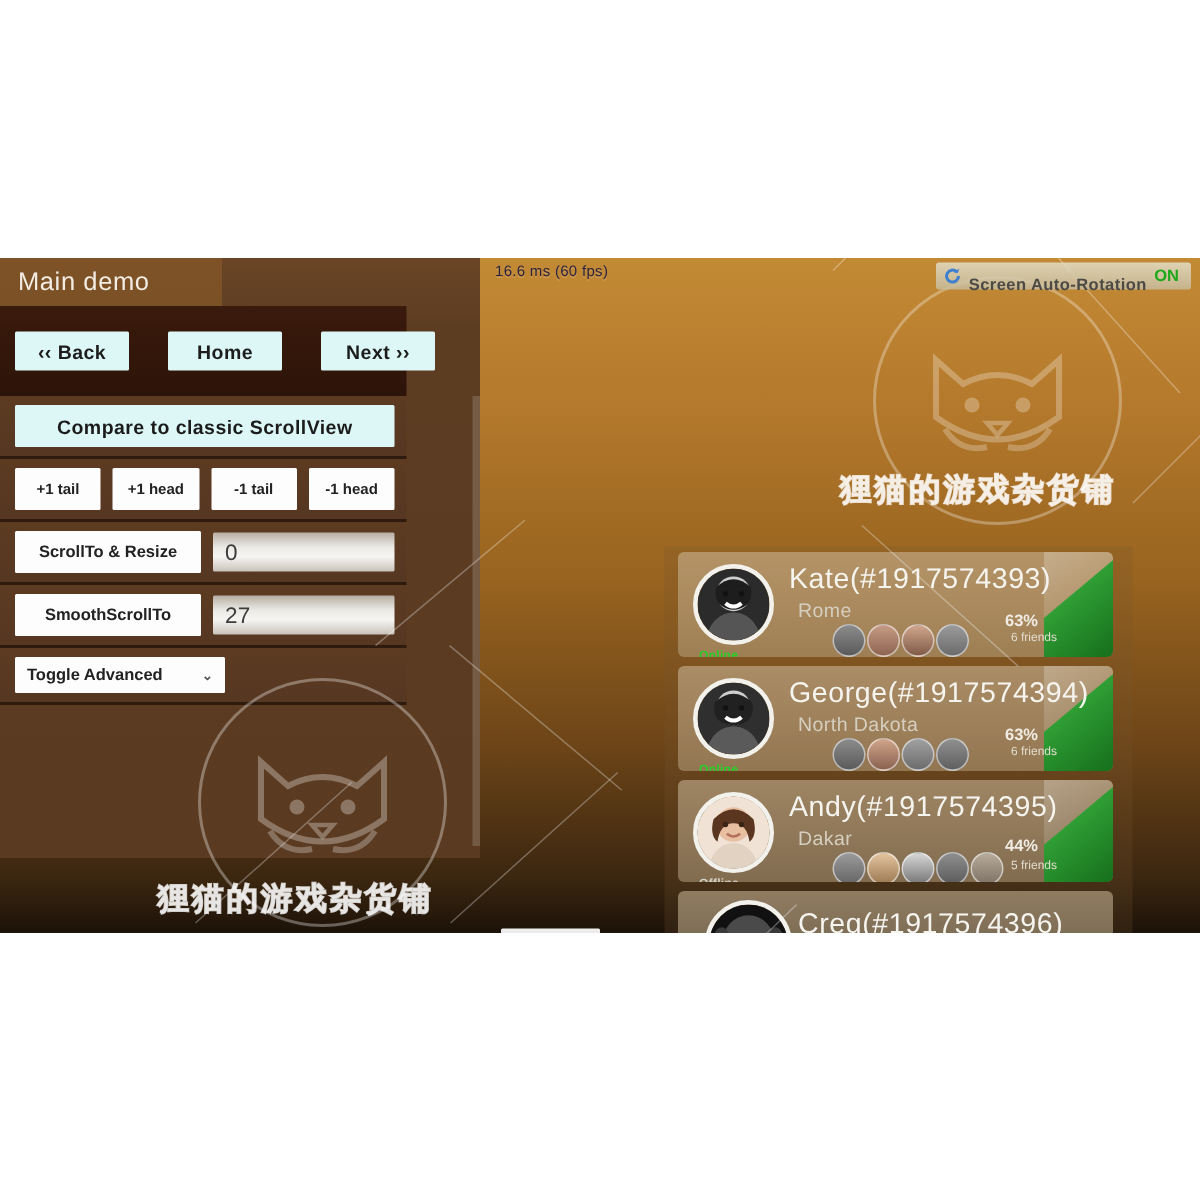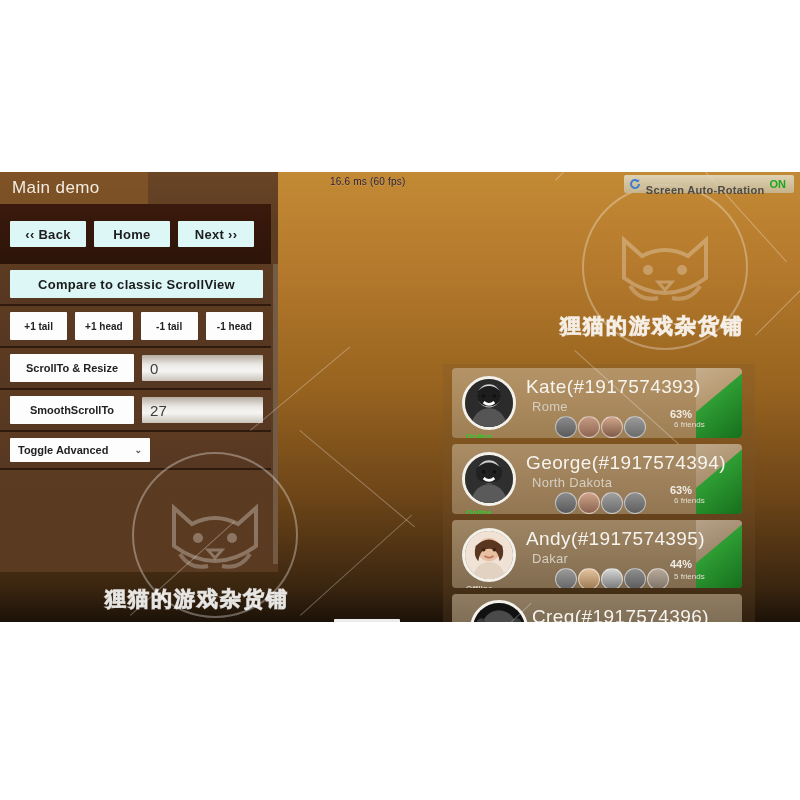--- a/index.html
+++ b/index.html
@@ -31,34 +31,34 @@
     background:linear-gradient(180deg,rgba(226,220,196,.88),rgba(198,188,158,.82));
     border-radius:2px;
   }
   .rotpill .lbl{font-size:11px;color:#4c4a44;font-weight:bold;letter-spacing:.3px;margin-top:12px;}
   .rotpill .on{font-size:11px;color:#1ba81b;font-weight:bold;}
   .rot-ico{width:12px;height:12px;position:relative;}
   .rot-ico svg{display:block;}
 
   
   .leftpanel{
-    position:absolute;left:0;top:0;width:278px;height:400px;
+    position:absolute;left:0;top:0;width:320px;height:400px;
     background:linear-gradient(180deg,#6a4526 0%,#5d3d22 12%,#5a3a20 100%);
   }
   .titlebar{
     position:absolute;left:0;top:0;width:148px;height:32px;
     background:rgba(144,95,40,.55);
     display:flex;align-items:center;padding-left:12px;box-sizing:border-box;
   }
   .titlebar .t{font-size:17px;color:#f3ece2;letter-spacing:.4px;}
 
   .navbar{
     position:absolute;left:0;top:32px;width:271px;height:60px;
     background:linear-gradient(180deg,#3a1a0c,#2d1409);
-    display:flex;align-items:center;gap:8px;padding-left:10px;box-sizing:border-box;
+    display:flex;align-items:center;gap:26px;padding-left:10px;box-sizing:border-box;
   }
   .nbtn{
     background:#ddf7f7;color:#1d1d1d;font-weight:bold;font-size:13px;
     border:none;border-radius:1px;height:26px;min-width:76px;padding:0 8px;
     letter-spacing:.3px;font-family:"Liberation Sans",sans-serif;cursor:pointer;
   }
 
   .ctrlwrap{position:absolute;left:0;top:92px;width:271px;text-align:center;}
   .row{
     display:flex;align-items:center;gap:8px;

